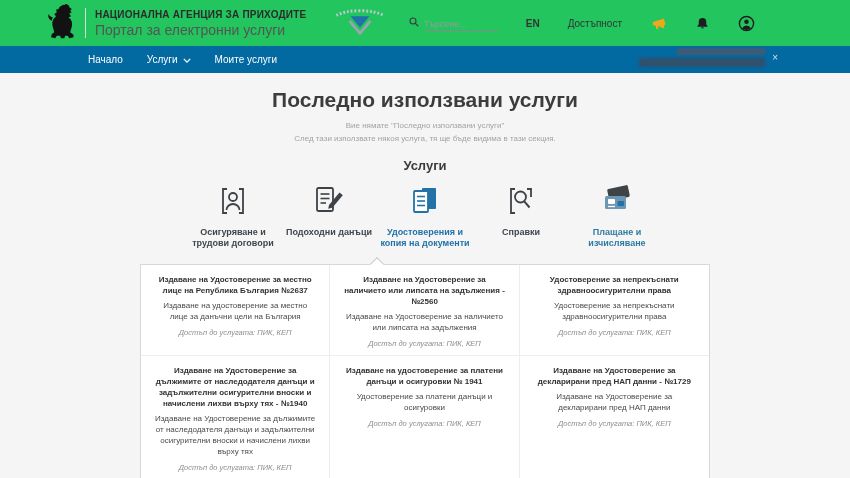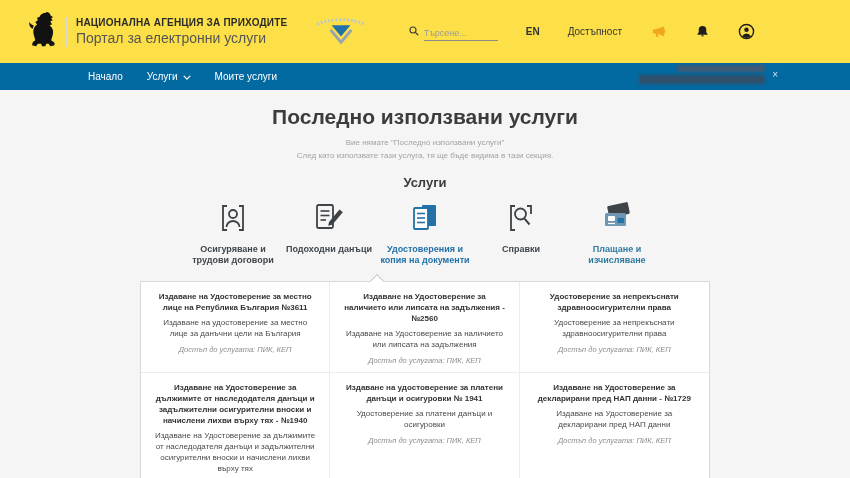--- a/index.html
+++ b/index.html
@@ -1,21 +1,21 @@
 <!DOCTYPE html>
 <html><head>
 <meta charset="utf-8">
 <style>
   * { margin:0; padding:0; box-sizing:border-box; }
   html,body { background:#e9e9ea; }
   body { font-family:"Liberation Sans", sans-serif; }
   .page { width:850px; height:478px; background:#f5f5f6; position:relative; overflow:hidden; margin:0 auto; }
 
   
-  .header { height:63px; background:#fde047; display:flex; align-items:center; padding-left:27px; }
+  .header { height:46px; background:#22c55e; display:flex; align-items:center; padding-left:46px; }
   .brand { display:flex; align-items:center; gap:9px; cursor:pointer; }
   .brand-name { font-size:10px; font-weight:bold; color:#2b2b2b; letter-spacing:.2px; }
   .brand-sub  { font-size:14px; color:#555; margin-top:2px; }
   .cert-logo { margin-left:20px; }
   .header-right { margin-left:auto; display:flex; align-items:center; gap:28px; padding-right:95px; }
   .searchbox { display:flex; align-items:flex-end; gap:4px; }
   .searchbox input { border:none; border-bottom:1px solid #8a8a8a; width:74px; font-size:9px;
                      background:transparent; outline:none; padding:2px 0; color:#333;
                      font-family:"Liberation Sans",sans-serif; }
   .searchbox input::placeholder { color:#9a9a9a; }
@@ -139,21 +139,21 @@
         <div class="chip-line1"></div>
         <div class="chip-line2"></div>
       </div>
       <span class="chip-close">×</span>
     </div>
   </div>
 
   <div class="recent-title">Последно използвани услуги</div>
   <div class="recent-empty">
     <div>Вие нямате "Последно използвани услуги"</div>
-    <div>След като използвате тази услуга, тя ще бъде видима в тази секция.</div>
+    <div>След тази използвате някоя услуга, тя ще бъде видима в тази секция.</div>
   </div>
 
   <div class="services-title">Услуги</div>
 
   <div class="cat-row">
 
     <div class="cat">
       <span class="cat-icon">
         <svg viewBox="0 0 34 34" width="34" height="34">
           <path d="M11 5 H7 V29 H11" fill="none" stroke="#3e4347" stroke-width="1.8"></path>
@@ -216,21 +216,21 @@
       <span class="cat-label">Плащане и изчисляване</span>
     </div>
 
   </div>
 
   <div class="panel">
     <div class="panel-caret"></div>
     <div class="cards">
 
       <div class="card">
-        <div class="card-title">Издаване на Удостоверение за местно лице на Република България №3611</div>
+        <div class="card-title">Издаване на Удостоверение за местно лице на Република България №2637</div>
         <div class="card-sub">Издаване на удостоверение за местно лице за данъчни цели на България</div>
         <div class="card-access">Достъп до услугата: ПИК, КЕП</div>
       </div>
       <div class="card">
         <div class="card-title">Издаване на Удостоверение за наличието или липсата на задължения - №2560</div>
         <div class="card-sub">Издаване на Удостоверение за наличието или липсата на задължения</div>
         <div class="card-access">Достъп до услугата: ПИК, КЕП</div>
       </div>
       <div class="card no-r">
         <div class="card-title">Удостоверение за непрекъснати здравноосигурителни права</div>

